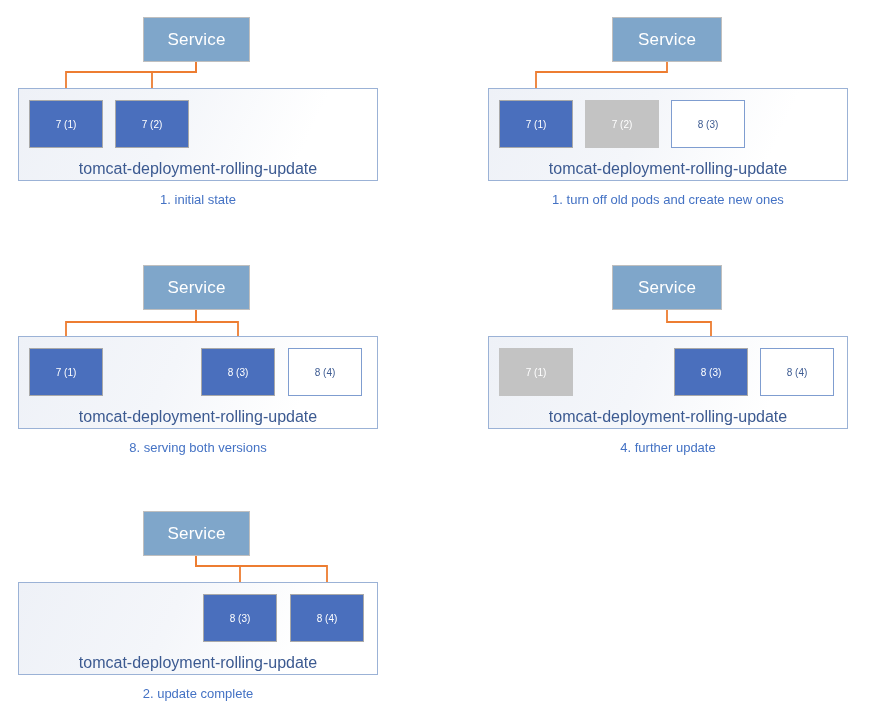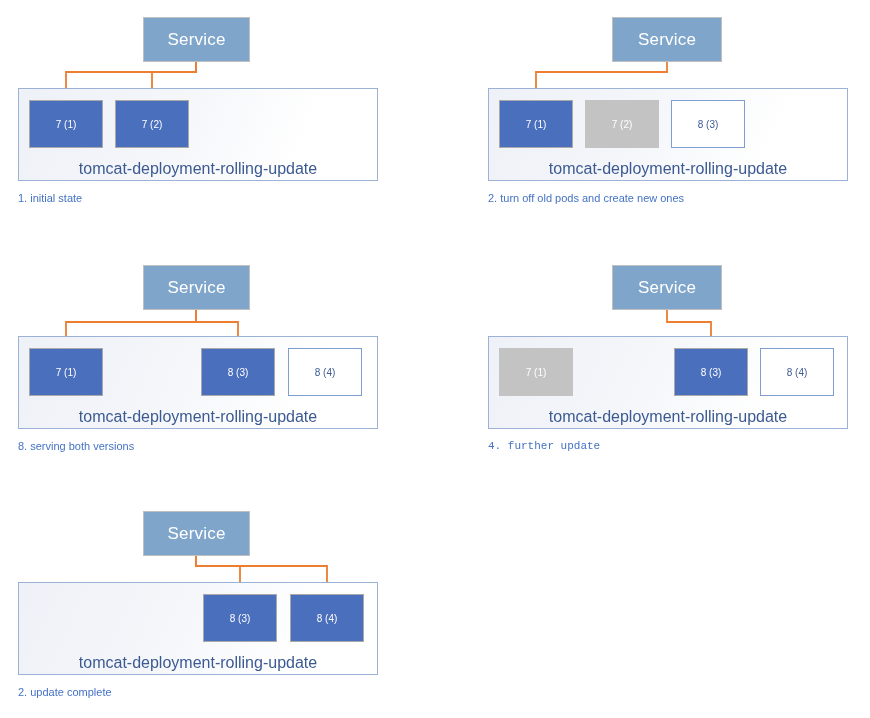--- a/index.html
+++ b/index.html
@@ -81,22 +81,23 @@
     position: absolute;
     left: 0;
     top: 0;
     width: 870px;
     height: 718px;
     pointer-events: none;
   }
   
   .caption {
     position: absolute;
+    text-align: center;
     color: #4472c4;
-    font-size: 11px;
+    font-size: 13px;
     white-space: nowrap;
   }
 </style>
 </head>
 <body>
 
 <div id="canvas">
 
   <svg class="conn" viewBox="0 0 870 718" xmlns="http://www.w3.org/2000/svg">
     <defs>
@@ -146,21 +147,21 @@
     <div class="deployment" style="left:488px; top:88px; width:360px; height:93px;"></div>
 
     <div class="service-box" style="left:612px; top:17px; width:110px; height:45px;">Service</div>
 
     <div class="pod active" style="left:499px; top:100px; width:74px; height:48px;">7 (1)</div>
     <div class="pod terminating" style="left:585px; top:100px; width:74px; height:48px;">7 (2)</div>
     <div class="pod pending" style="left:671px; top:100px; width:74px; height:48px;">8 (3)</div>
 
     <div class="deployment-label" style="left:488px; top:160px; width:360px;">tomcat-deployment-rolling-update</div>
 
-    <div class="caption" style="left:488px; top:192px; width:360px;">2. turn off old pods and create new ones</div>
+    <div class="caption" style="left:488px; top:192px; width:360px;">1. turn off old pods and create new ones</div>
   </div>
 
   <div class="panel">
     <div class="deployment" style="left:18px; top:336px; width:360px; height:93px;"></div>
 
     <div class="service-box" style="left:143px; top:265px; width:107px; height:45px;">Service</div>
 
     <div class="pod active" style="left:29px; top:348px; width:74px; height:48px;">7 (1)</div>
     <div class="pod active" style="left:201px; top:348px; width:74px; height:48px;">8 (3)</div>
     <div class="pod pending" style="left:288px; top:348px; width:74px; height:48px;">8 (4)</div>
@@ -174,21 +175,21 @@
     <div class="deployment" style="left:488px; top:336px; width:360px; height:93px;"></div>
 
     <div class="service-box" style="left:612px; top:265px; width:110px; height:45px;">Service</div>
 
     <div class="pod terminating" style="left:499px; top:348px; width:74px; height:48px;">7 (1)</div>
     <div class="pod active" style="left:674px; top:348px; width:74px; height:48px;">8 (3)</div>
     <div class="pod pending" style="left:760px; top:348px; width:74px; height:48px;">8 (4)</div>
 
     <div class="deployment-label" style="left:488px; top:408px; width:360px;">tomcat-deployment-rolling-update</div>
 
-    <div class="caption" style="left:488px; top:440px; width:360px;font-family:Liberation Mono, monospace;">4. further update</div>
+    <div class="caption" style="left:488px; top:440px; width:360px;">4. further update</div>
   </div>
 
   <div class="panel">
     <div class="deployment" style="left:18px; top:582px; width:360px; height:93px;"></div>
 
     <div class="service-box" style="left:143px; top:511px; width:107px; height:45px;">Service</div>
 
     <div class="pod active" style="left:203px; top:594px; width:74px; height:48px;">8 (3)</div>
     <div class="pod active" style="left:290px; top:594px; width:74px; height:48px;">8 (4)</div>
 

